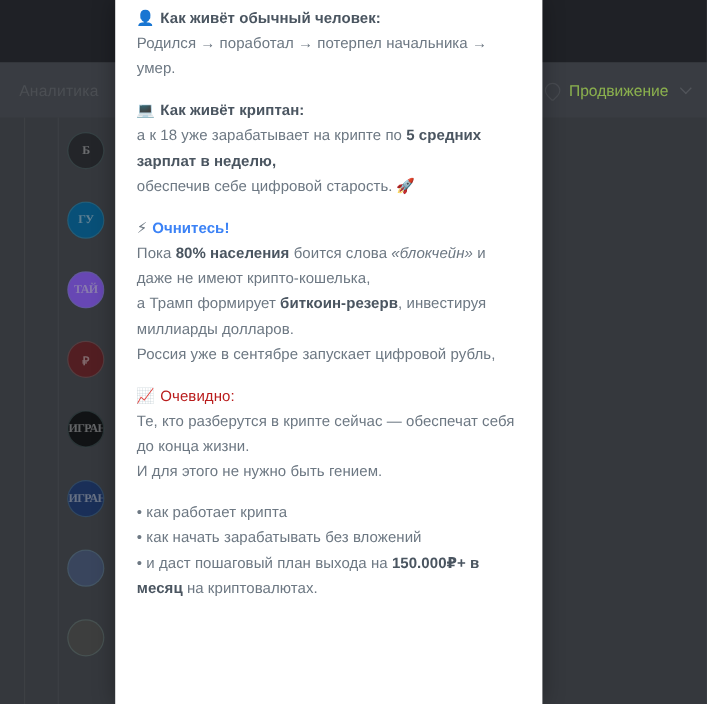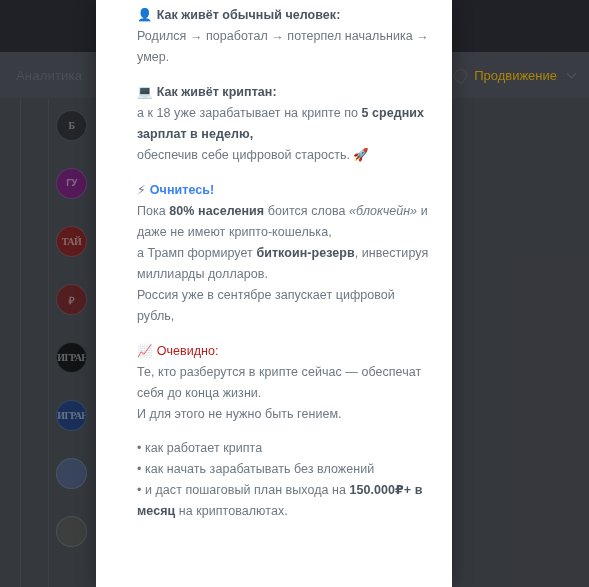--- a/index.html
+++ b/index.html
@@ -27,21 +27,21 @@
     background: #4a4d53;
     display: flex; align-items: center; justify-content: space-between;
     padding: 0 14px;
   }
   .bg-nav-left {
     font-size: 13px; color: #63666c; letter-spacing: .2px;
     padding-left: 2px; white-space: nowrap;
   }
   .bg-nav-right {
     display: flex; align-items: center; gap: 7px;
-    font-size: 13px; color: #eab308; white-space: nowrap;
+    font-size: 13px; color: #bef264; white-space: nowrap;
   }
   .bg-nav-right .rocket-ico {
     width: 13px; height: 13px; display: inline-block;
     border: 1.4px solid #5e6168; border-radius: 50% 50% 50% 2px;
     transform: rotate(-45deg);
   }
   .bg-nav-right .chev {
     width: 7px; height: 7px; border-right: 1.5px solid #6c6f76;
     border-bottom: 1.5px solid #6c6f76; transform: rotate(45deg);
     margin-left: 4px; margin-top: -4px;
@@ -66,21 +66,21 @@
   .dim { position: absolute; inset: 0; background: rgba(20,22,26,.30); }
 
   
   .modal {
     position: absolute; left: 96px; top: 0; width: 356px; height: 587px;
     background: #ffffff; overflow: hidden;
     box-shadow: 0 0 18px rgba(0,0,0,.35);
   }
   .post {
     padding: 0 18px; font-size: 12.5px; line-height: 21px;
-    color: #6d7883; letter-spacing: .05px; margin-left: 23px;
+    color: #6d7883; letter-spacing: .05px;
   }
   .blk { margin-bottom: 13px; }
   .blk:first-child { padding-top: 4px; }
 
   .hd {
     color: #4a5560; font-weight: bold; display: block;
   }
   .emo {
     font-family: "DejaVu Sans", sans-serif; font-size: 12.5px;
     margin-right: 4px; display: inline-block;
@@ -107,22 +107,22 @@
     </div>
 
     <div class="bg-content">
       <div class="bg-col-line" style="left:20px"></div>
       <div class="bg-col-line" style="left:48px"></div>
       <div class="bg-col-line" style="left:130px"></div>
     </div>
 
     <div class="bg-avatars" id="avatar-list">
         <div class="bg-avatar" style="background: rgb(42, 44, 48);">Б</div>
-        <div class="bg-avatar" style="background: #701a75; font-family: Liberation Mono, monospace;">ГУ</div>
-        <div class="bg-avatar" style="background: #7f1d1d;">ТАЙ</div>
+        <div class="bg-avatar" style="background: #0369a1;">ГУ</div>
+        <div class="bg-avatar" style="background: #8b5cf6;">ТАЙ</div>
         <div class="bg-avatar" style="background: rgb(109, 33, 38);">₽</div>
         <div class="bg-avatar" style="background: rgb(17, 18, 20);">МИГРАНТ</div>
         <div class="bg-avatar" style="background: rgb(29, 58, 115);">МИГРАНТ</div>
         <div class="bg-avatar" style="background: rgb(74, 90, 122);"></div>
         <div class="bg-avatar" style="background: rgb(80, 80, 78);"></div>
       </div>
   </div>
 
   <div class="dim"></div>
 

